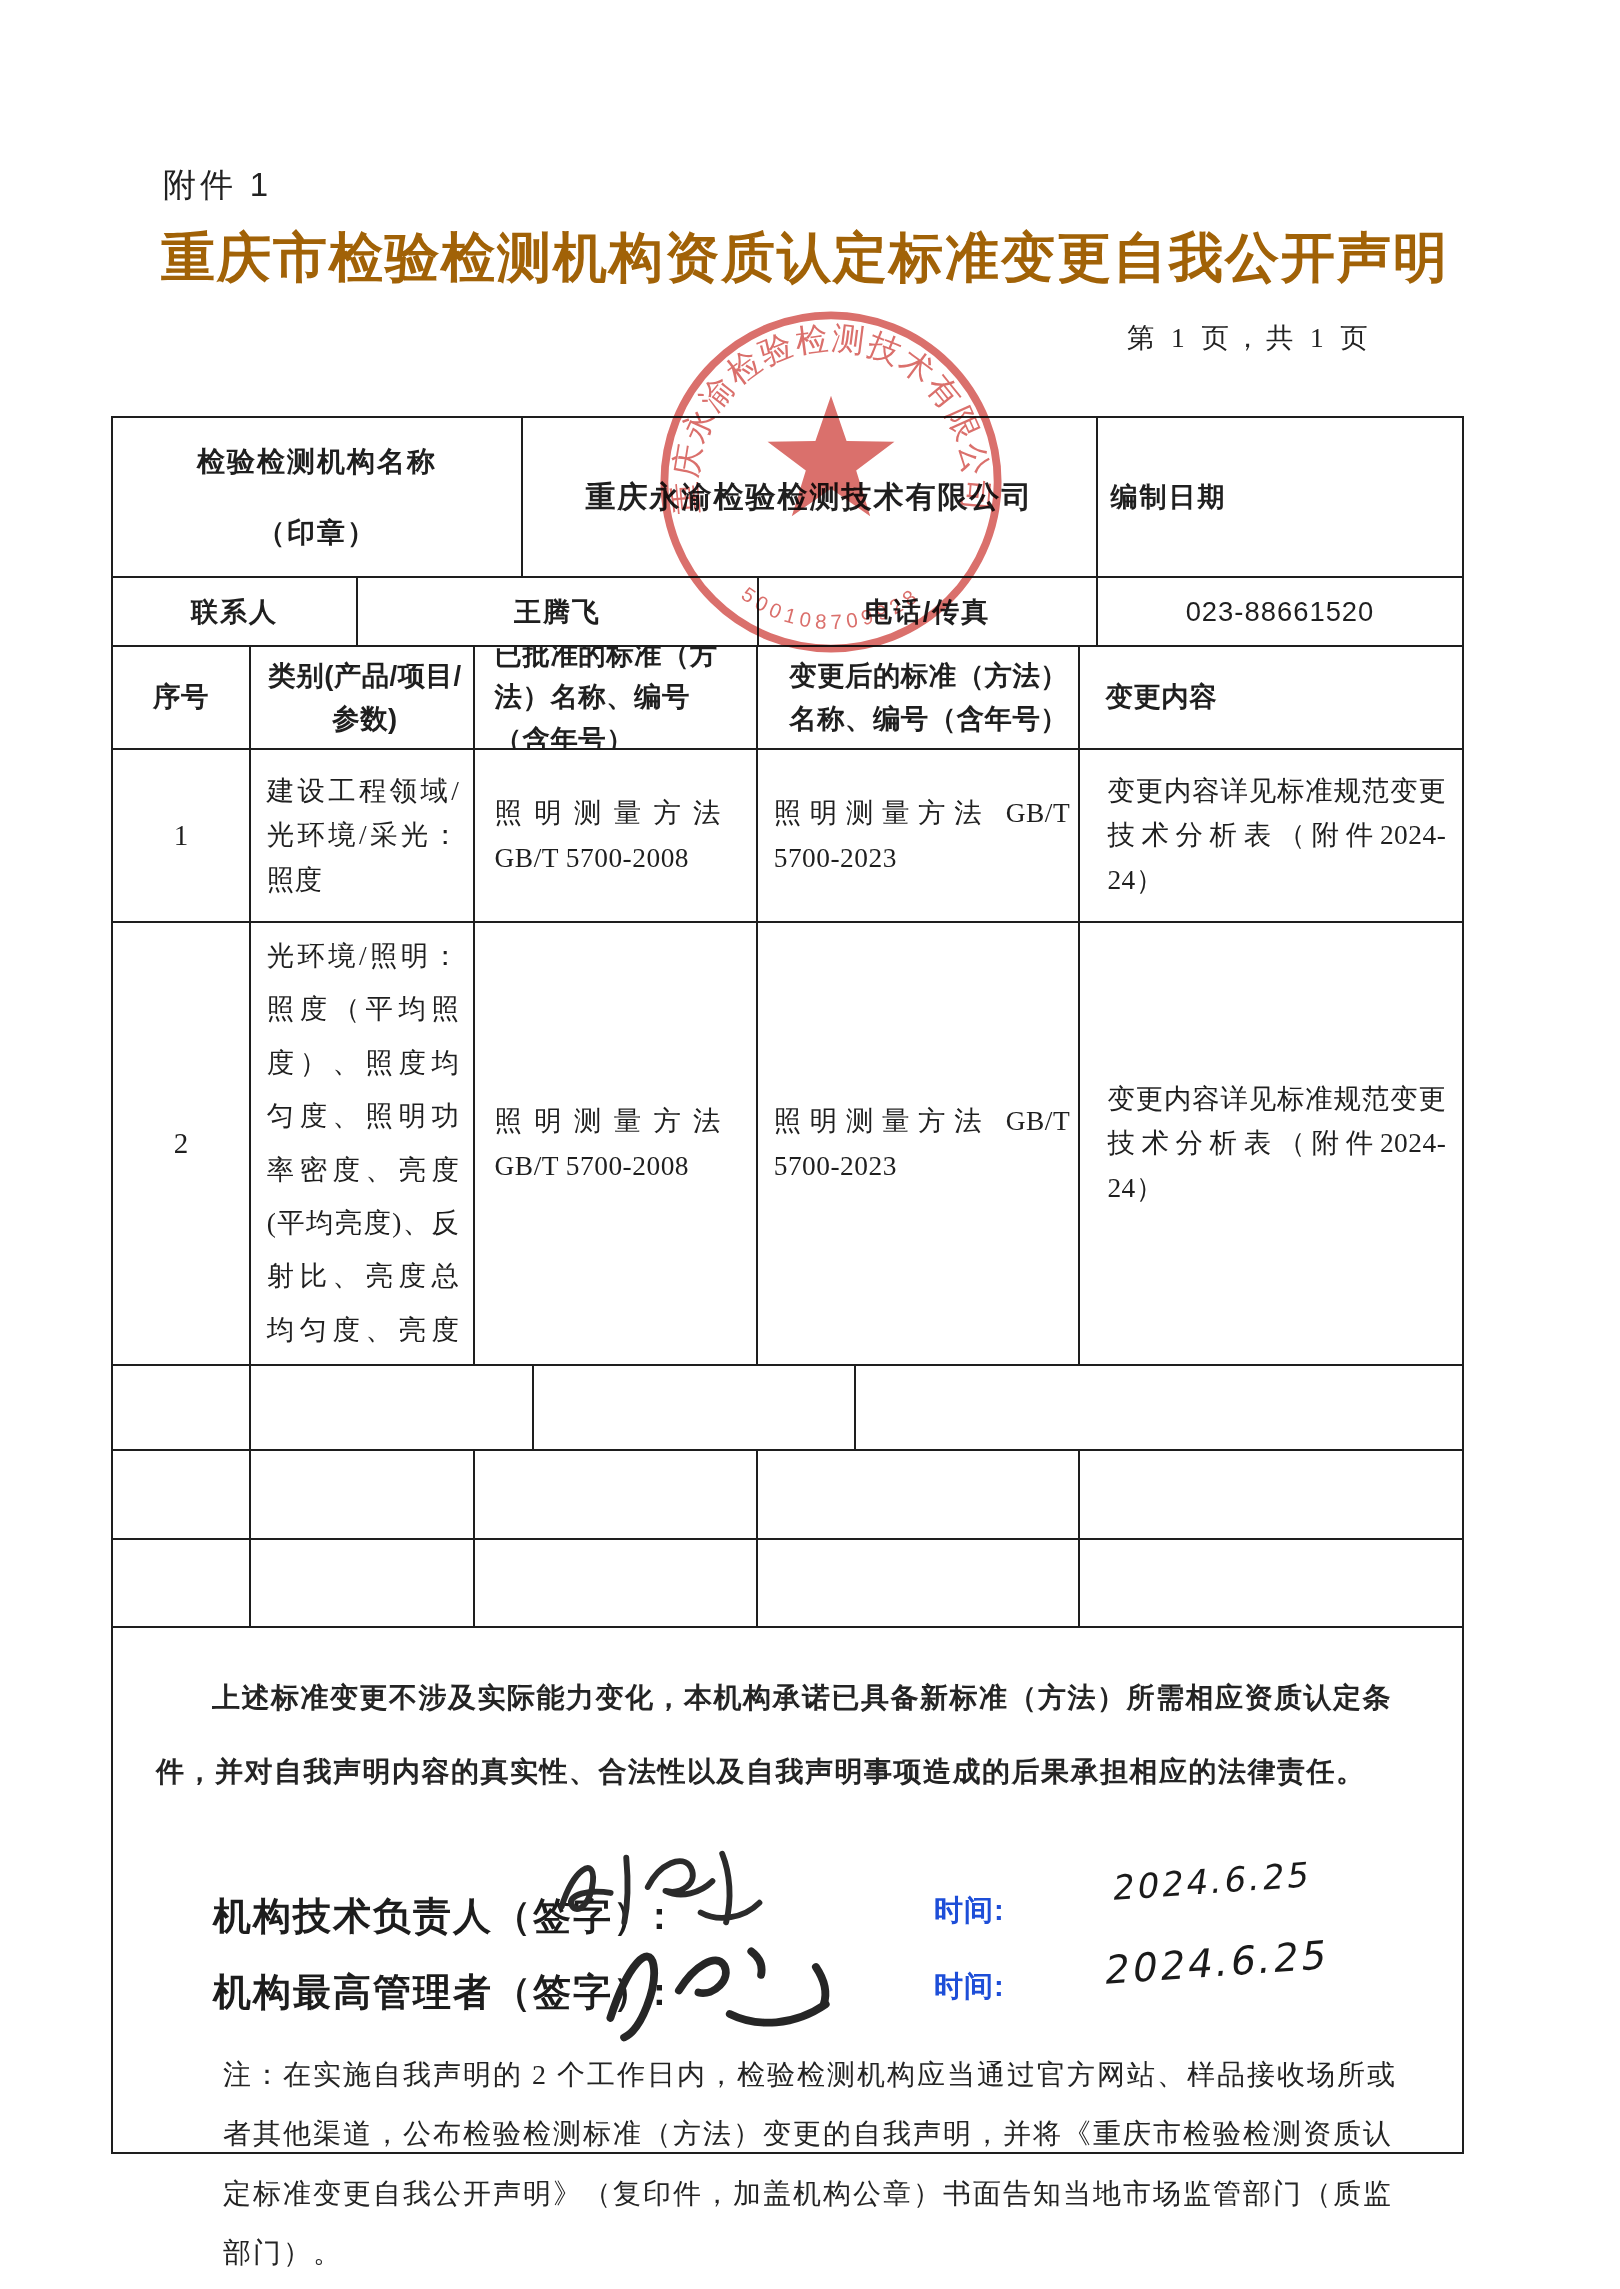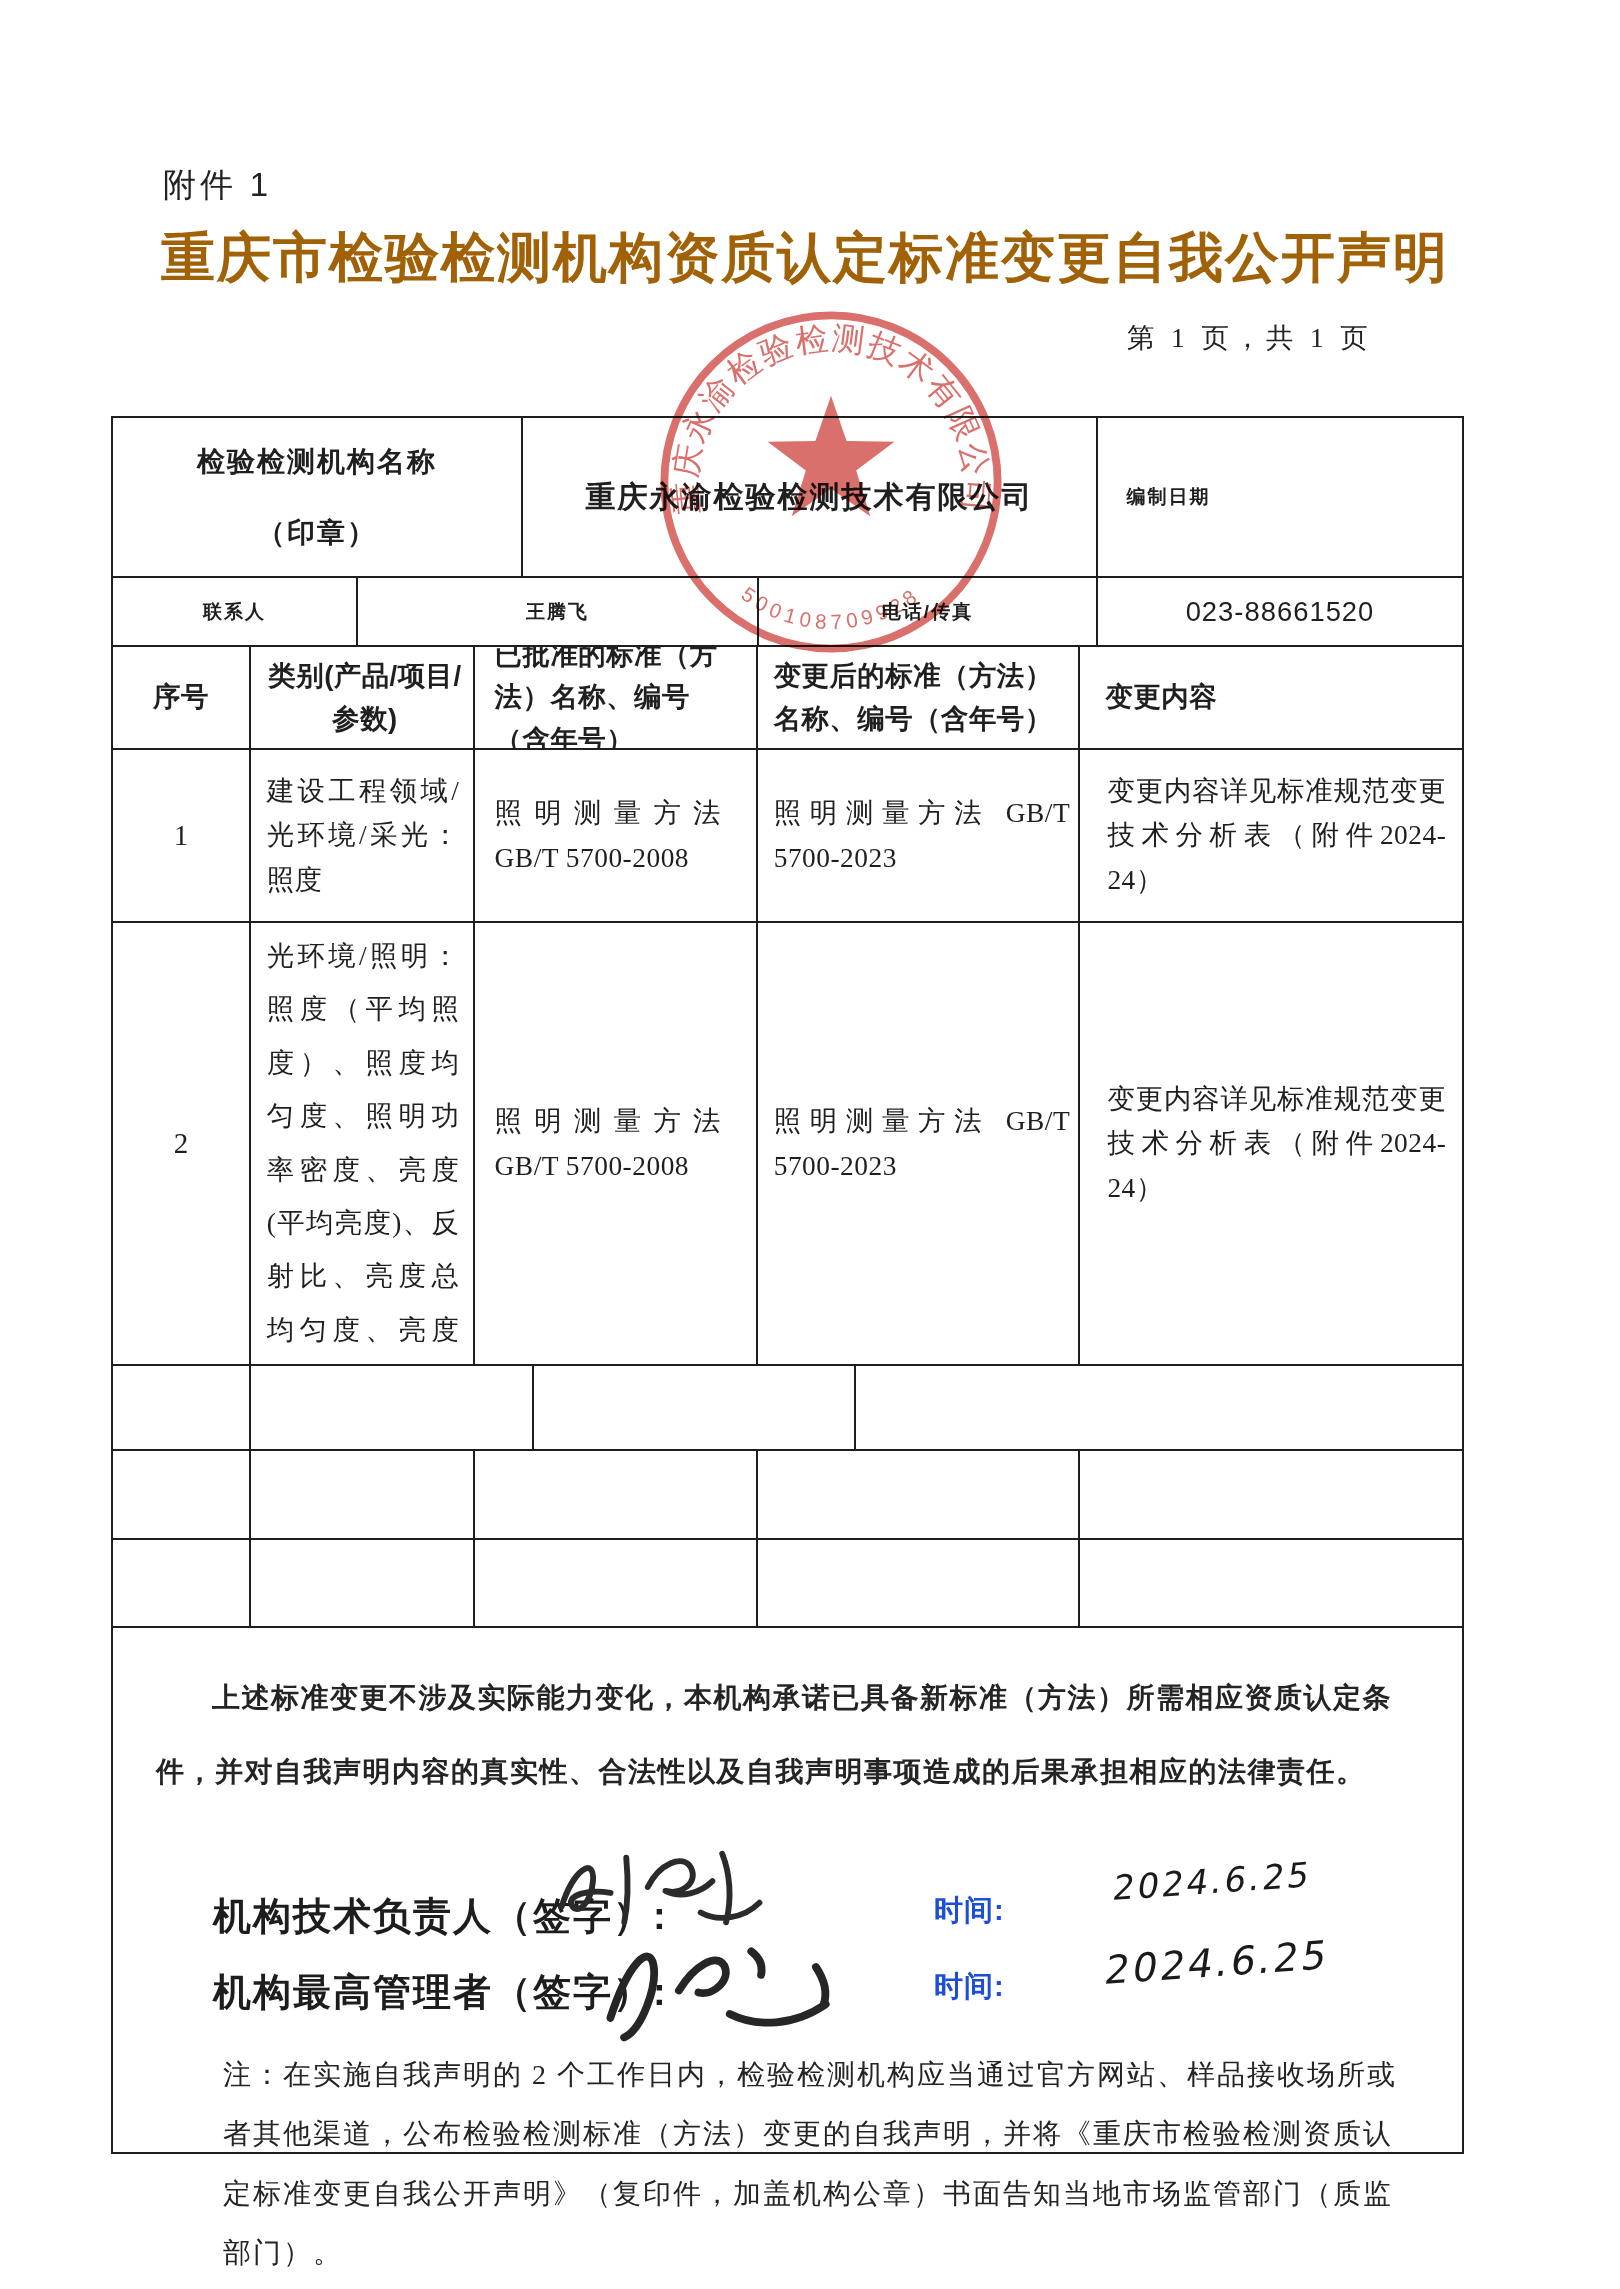--- a/index.html
+++ b/index.html
@@ -19,21 +19,21 @@
   .row{display:flex;border-bottom:2px solid #1e1e1e;box-sizing:border-box;}
   .row:last-child{border-bottom:none;}
   .cell{border-right:2px solid #1e1e1e;box-sizing:border-box;display:flex;
     align-items:center;justify-content:center;text-align:center;overflow:hidden;}
   .cell:last-child{border-right:none;}
   .cell.left{justify-content:flex-start;text-align:left;}
 
   .h166{height:160px;} .h70{height:69px;} .h104{height:103px;} .h176{height:173px;}
   .h452{height:443px;} .h87{height:85px;} .h91{height:89px;} .h90{height:88px;} .hstmt{height:524px;}
 
-  .lbl{font-weight:700;font-size:19px;letter-spacing:2px;}
+  .lbl{font-weight:700;font-size:27px;letter-spacing:2px;}
   .val{font-size:27.4px;letter-spacing:1px;}
   .org-label{display:flex;flex-direction:column;gap:33px;font-weight:700;font-size:28px;letter-spacing:2px;}
   .org-name{font-weight:700;font-size:30px;letter-spacing:2px;}
   .date-val{font-size:28px;letter-spacing:2px;justify-content:flex-start;padding-left:29px;}
 
   .hdr{font-weight:700;font-size:27.4px;line-height:1.55;letter-spacing:0.5px;}
   .body-cell{font-family:"Liberation Serif",serif;font-size:27.4px;line-height:1.62;letter-spacing:0.5px;}
   .jtxt{display:block;width:100%;text-align:justify;text-align-last:left;}
   .seq{font-family:"Liberation Serif",serif;font-size:29px;}
 
@@ -98,21 +98,21 @@
     <div class="row h104">
       <div class="cell hdr" style="flex:0 0 138px;">
         <span>序号</span>
       </div>
       <div class="cell hdr left" style="flex:0 0 224px;padding:0 9.8px 0 15.7px;text-align:center;">
         <span>类别(产品/项目/参数)</span>
       </div>
       <div class="cell hdr left" style="flex:0 0 283px;padding:0 13.7px 0 19.6px;">
         <span>已批准的标准（方法）名称、编号（含年号）</span>
       </div>
-      <div class="cell hdr left" style="flex:0 0 322px;padding:0 9.8px 0 15.7px;">
+      <div class="cell hdr left" style="flex:0 0 322px;padding:0 9.8px 0 15.7px;text-align:right;">
         <span>变更后的标准（方法）名称、编号（含年号）</span>
       </div>
       <div class="cell hdr left" style="flex:1;padding:0 13.7px 0 25.5px;">
         <span>变更内容</span>
       </div>
     </div>
 
     <div class="row h176">
       <div class="cell seq" style="flex:0 0 138px;">
           <span>1</span>

